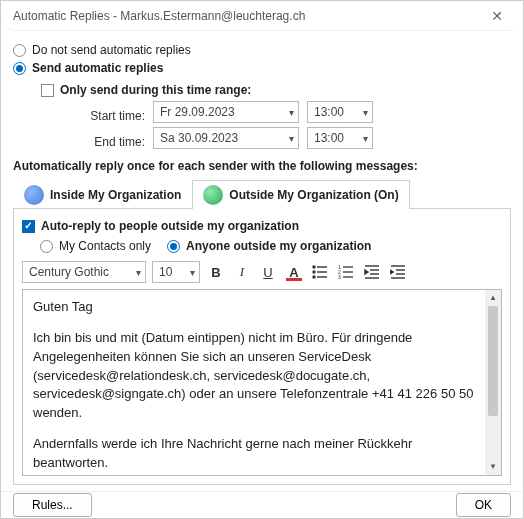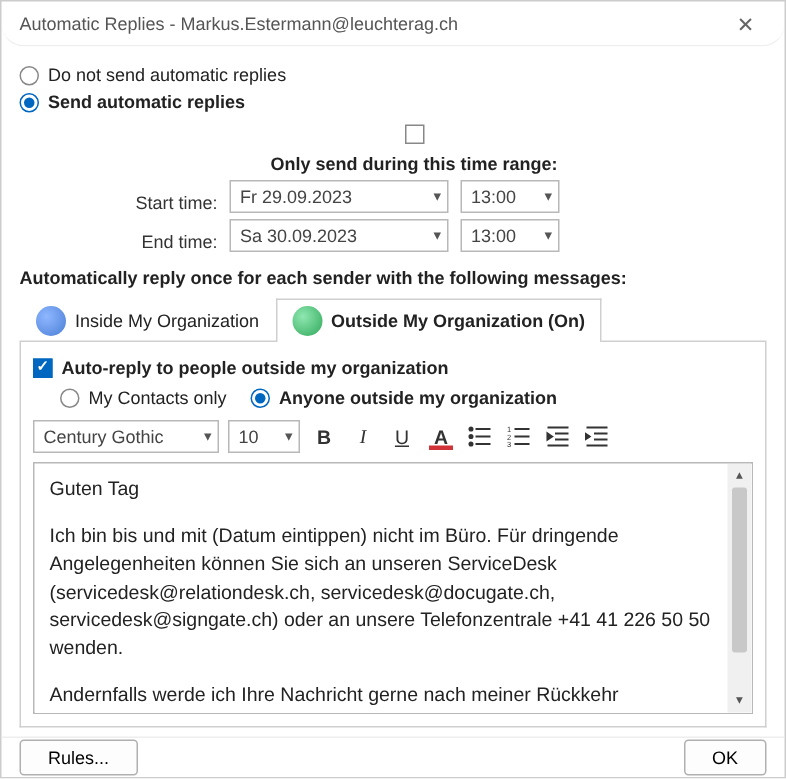--- a/index.html
+++ b/index.html
@@ -32,21 +32,21 @@
   .checkbox.checked::after { content:"✓"; color:#fff; font-size:10px; line-height:1; }
   .indent { margin-left: 28px; margin-top:4px; }
   .timerow { display:flex; align-items:flex-end; gap:8px; margin-top:4px; margin-left:14px; }
   .timelabel { width: 90px; text-align:right; color:#333; }
   .combo { height:22px; border:1px solid #b8b8b8; background:#fff; display:flex; align-items:center; justify-content:space-between; padding:0 4px 0 6px; color:#444;}
   .combo.date { width:146px; }
   .combo.time { width:66px; }
   .chev { font-size:10px; color:#555; }
   .section-label { margin-top:10px; font-weight:600; }
   .tabs { display:flex; margin-top:6px; border-bottom:1px solid #cfcfcf; }
-  .tab { display:flex; align-items:center; gap:6px; padding:4px 10px; border:1px solid transparent; border-bottom:none; position:relative; top:1px; }
+  .tab { display:flex; align-items:center; gap:6px; padding:4px 10px; border:1px solid transparent; border-bottom:none; position:relative; top:1px;font-weight:bold; }
   .tab .ticon { width:20px; height:20px; border-radius:50%; display:inline-block; }
   .ticon.inside { background: radial-gradient(circle at 35% 35%, #8fb7ff, #4a7ed6); }
   .ticon.outside { background: radial-gradient(circle at 35% 35%, #8fe7b0, #2fa85a); }
   .tab.active { border-color:#cfcfcf; background:#fff; font-weight:600; }
   .tabbody { border:1px solid #cfcfcf; border-top:none; padding:8px; flex:1; display:flex; flex-direction:column; overflow:hidden;}
   .inline-opts { display:flex; gap:16px; margin-left:18px; margin-top:2px; align-items:center;}
   .toolbar { display:flex; align-items:center; gap:6px; margin-top:6px; }
   .fontsel { width:124px; }
   .sizesel { width:48px; }
   .tbicon { width:20px; height:20px; display:flex; align-items:center; justify-content:center; font-size:13px; color:#333; }
@@ -81,21 +81,21 @@
       <span class="radio"></span>
       <span>Do not send automatic replies</span>
     </label>
 
     <label class="radio-row">
       <span class="radio checked"></span>
       <span>Send automatic replies</span>
     </label>
 
     <div class="indent">
-      <label class="radio-row normal" style="font-weight:600;flex-direction:column;">
+      <label class="radio-row normal" style="font-weight:600;">
         <span class="checkbox"></span>
         <span>Only send during this time range:</span>
       </label>
 
       <div class="timerow">
         <span class="timelabel">Start time:</span>
         <div class="combo date">
           <span>Fr 29.09.2023</span>
           <span class="chev">▾</span>
         </div>

